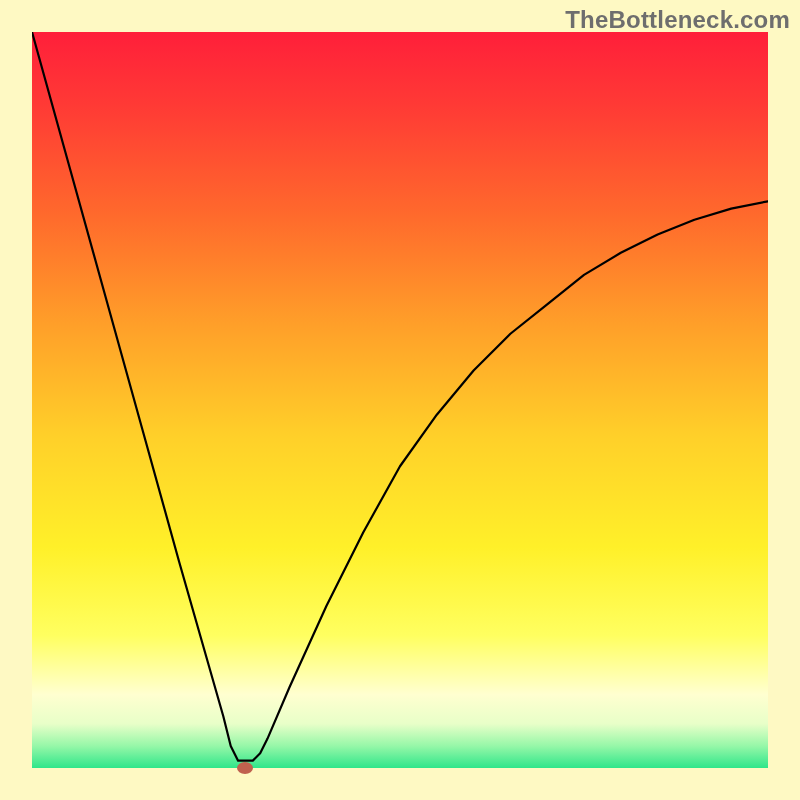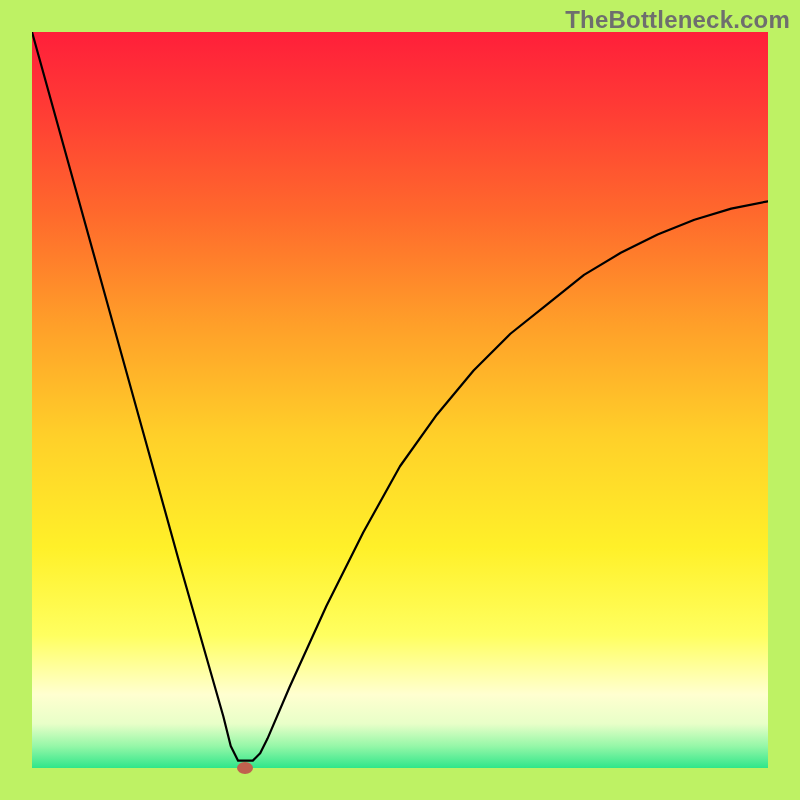--- a/index.html
+++ b/index.html
@@ -1,21 +1,21 @@
 <!DOCTYPE html>
 <html><head>
 <meta charset="utf-8">
 <style>
   * { margin: 0; padding: 0; box-sizing: border-box; }
   html, body { width: 800px; height: 800px; overflow: hidden; background: #000; }
   .frame {
     position: relative;
     width: 800px;
     height: 800px;
-    background: #bef264;
+    background: #fef9c3;
   }
   .plot {
     position: absolute;
     left: 32px;
     top: 32px;
     width: 736px;
     height: 736px;
     background: linear-gradient(to bottom,
       #ff1f3a 0%,
       #ff3a35 10%,

